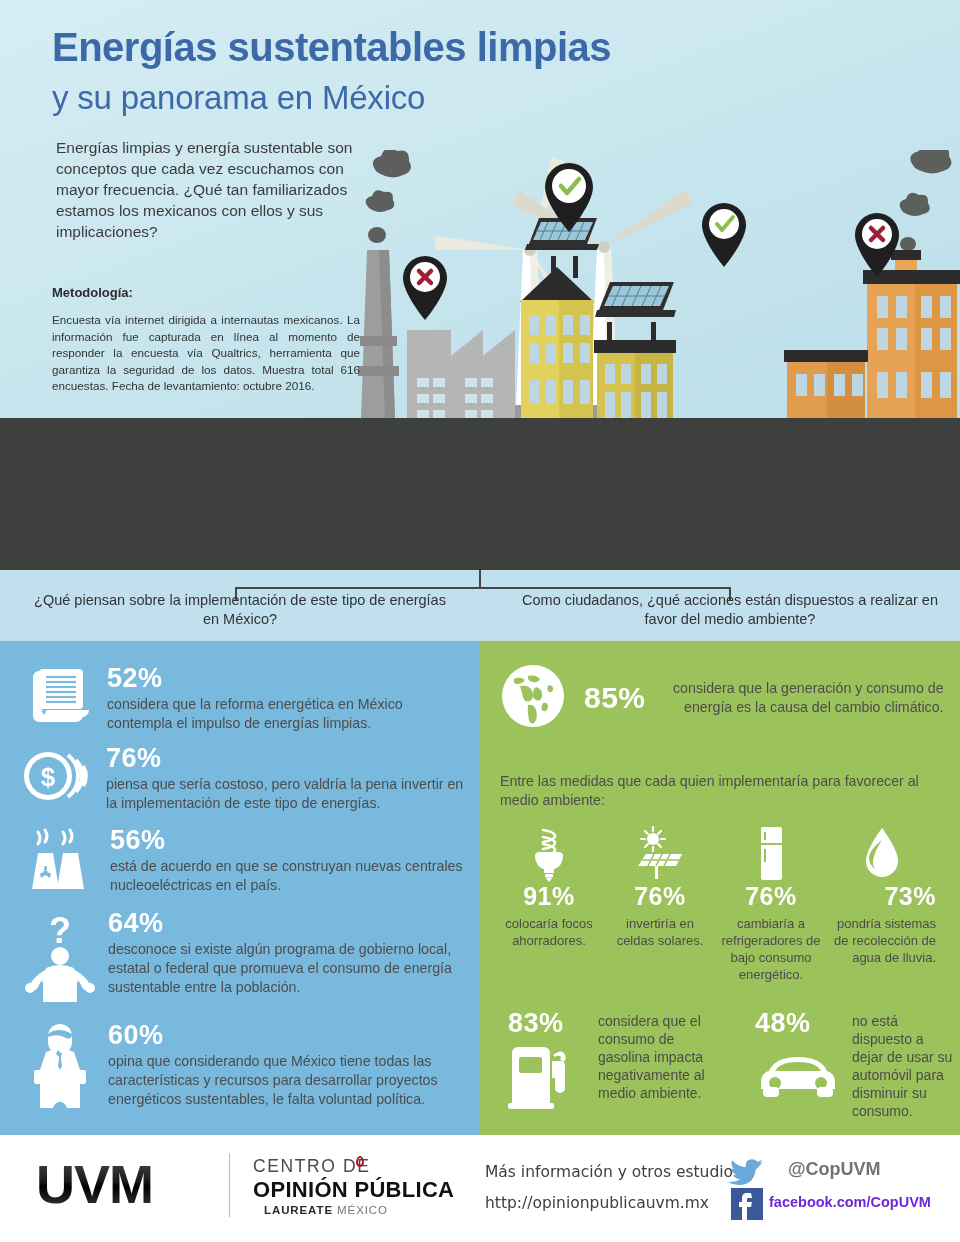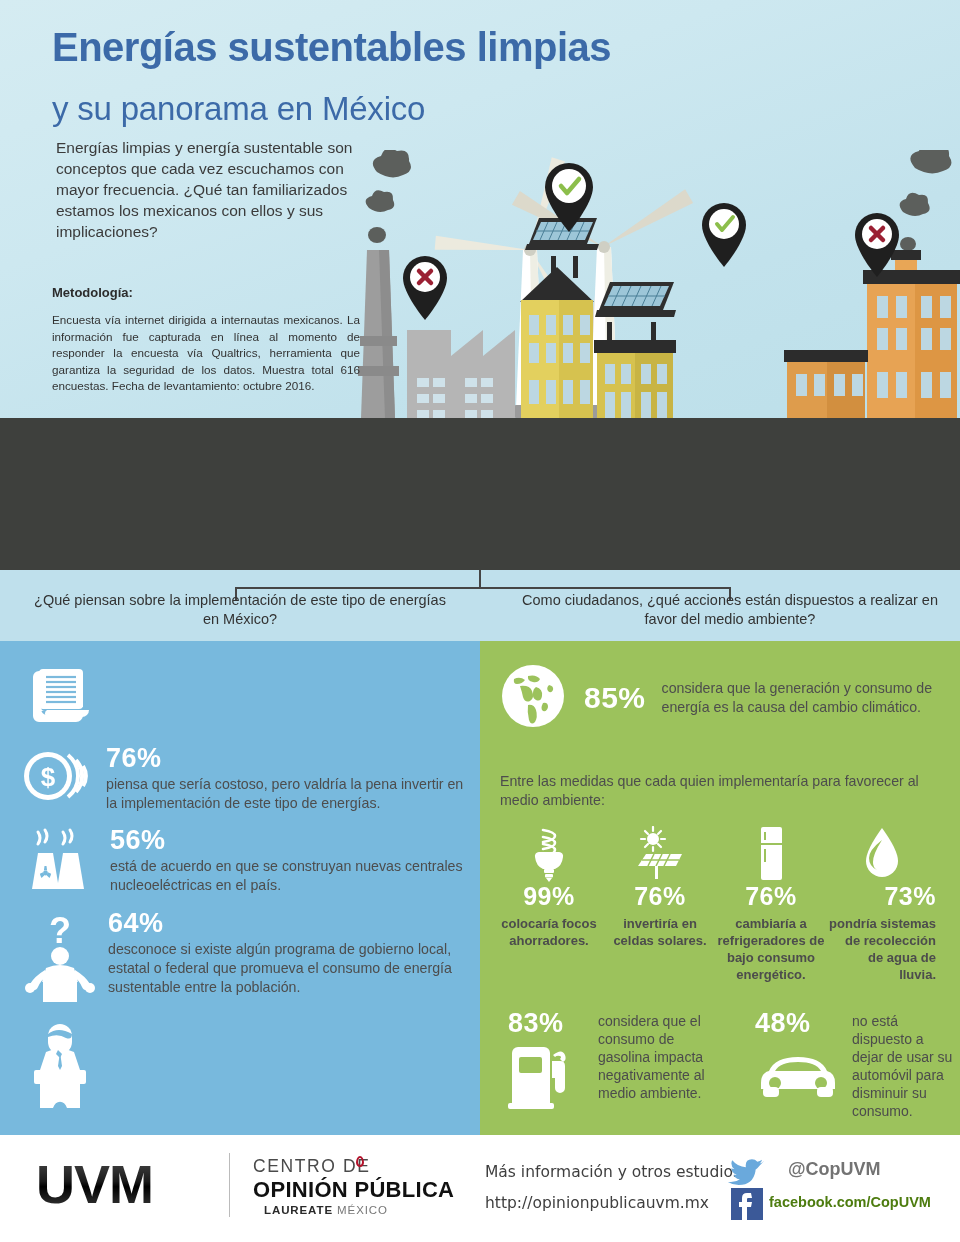--- a/index.html
+++ b/index.html
@@ -17,21 +17,21 @@
     overflow:hidden;
   }
   .title1 {
     position:absolute; left:52px; top:25px;
     font-size:40px; font-weight:bold; color:#3c6aa8;
     letter-spacing:-0.5px; white-space:nowrap;
   }
   .title2 {
     position:absolute; left:52px; top:79px;
     font-size:33px; font-weight:normal; color:#3c6aa8;
-    letter-spacing:-0.2px; white-space:nowrap;margin-top:11px;
+    letter-spacing:-0.2px; white-space:nowrap;
   }
   .intro {
     position:absolute; left:56px; top:137px; width:315px;
     font-size:15.5px; line-height:21px; color:#3b3b3b;
   }
   .methodology-label {
     position:absolute; left:52px; top:285px;
     font-size:13px; font-weight:bold; color:#2c2c2c;
   }
   .methodology-body {
@@ -85,33 +85,33 @@
   .row-body { margin-left:14px; }
   .pct-big {
     font-size:27px; font-weight:bold; color:#ffffff; line-height:1;
     letter-spacing:0.5px;
   }
   .pct-desc { font-size:14.2px; line-height:19px; color:#4d4d4d; margin-top:3px; }
 
   .g-head { position:absolute; left:500px; top:663px; display:flex; align-items:center; }
   .g-head .pct-big { font-size:30px; }
   .g-head-desc {
-    font-size:14.2px; line-height:19px; color:#4d4d4d; margin-left:16px; width:282px;
+    font-size:14.2px; line-height:19px; color:#4d4d4d; margin-left:16px; width:282px;text-align:right;
   }
   .g-intro {
     position:absolute; left:500px; top:772px; width:420px;
     font-size:14.2px; line-height:19px; color:#4d4d4d;
   }
   .measure {
     position:absolute; width:108px; text-align:center;
   }
   .measure .m-pct {
     font-size:25px; font-weight:bold; color:#ffffff; letter-spacing:0.5px;
   }
-  .measure .m-lbl { font-size:13px; line-height:17px; color:#4c4c4c; margin-top:4px;font-weight:bold; }
+  .measure .m-lbl { font-size:13px; line-height:17px; color:#4c4c4c; margin-top:4px; }
   .m-icon { height:58px; display:flex; align-items:flex-end; justify-content:center; }
 
   .bottomcard { position:absolute; }
   .bottomcard .b-pct {
     font-size:27px; font-weight:bold; color:#fff; letter-spacing:0.5px;
   }
   .bottomcard .b-desc { font-size:14px; line-height:18px; color:#4c4c4c; }
 
   
   .footer {
@@ -148,21 +148,21 @@
     font-family:"DejaVu Sans", sans-serif;
   }
   .more-url {
     position:absolute; left:485px; top:1194px; font-size:15.5px; color:#3f3f3f;
     font-family:"DejaVu Sans", sans-serif;
   }
   .tw-handle {
     position:absolute; left:788px; top:1159px; font-size:18px; font-weight:bold; color:#737373;
   }
   .fb-handle {
-    position:absolute; left:769px; top:1194px; font-size:14.5px; font-weight:bold; color:#4d7c0f;
+    position:absolute; left:769px; top:1194px; font-size:14.5px; font-weight:bold; color:#6d28d9;
   }
   .tw-icon { position:absolute; left:727px; top:1157px; }
   .fb-icon {
     position:absolute; left:731px; top:1188px; width:32px; height:32px;
     background:#3b5998;
   }
   .fb-icon svg { position:absolute; left:0; top:0; }
 </style>
 </head>
 <body>
@@ -467,20 +467,24 @@
             <line x1="19" y1="17" x2="49" y2="17"></line>
           <line x1="19" y1="22" x2="49" y2="22"></line>
             <line x1="19" y1="27" x2="49" y2="27"></line>
           <line x1="19" y1="32" x2="49" y2="32"></line>
             <line x1="19" y1="37" x2="49" y2="37"></line>
         </g>
         <path d="M6 12 h8 v32 a6 6 0 0 0 6 6 h36 a0 0 0 0 1 0 0 a7 7 0 0 1 -7 7 h-37 a6 6 0 0 1 -6 -6 Z" fill="#fff"></path>
         <path d="M20 45 h42 a7 7 0 0 1 -7 7 h-35 a4 4 0 0 1 0 -7 Z" fill="#fff"></path>
       </svg>
     </div>
+    <div class="row-body" style="margin-left:18px;">
+      <div class="pct-big">52%</div>
+      <div class="pct-desc">considera que la reforma energética en México contempla el impulso de energías limpias.</div>
+    </div>
   </div>
 
   <div class="row" style="left:22px; top:745px; width:450px;">
     <div class="row-icon">
       <svg width="66" height="62" viewBox="0 0 66 62">
         <circle cx="26" cy="31" r="24" fill="#fff"></circle>
         <circle cx="26" cy="31" r="19" fill="#78b9dd"></circle>
         <text x="26" y="41" font-family="Liberation Sans, sans-serif" font-size="26" font-weight="bold" fill="#fff" text-anchor="middle">$</text>
         <path d="M46 10 a27 27 0 0 1 0 42" fill="none" stroke="#fff" stroke-width="4"></path>
         <path d="M54 15 a24 24 0 0 1 0 32" fill="none" stroke="#fff" stroke-width="4"></path>
@@ -541,20 +545,24 @@
     <div class="row-icon">
       <svg width="72" height="86" viewBox="0 0 72 86">
         <path d="M24 14 a12 12 0 0 1 24 0 v6 a12 12 0 0 1 -24 0 Z" fill="#fff"></path>
         <path d="M24 12 q10 -8 24 0 q0 6 -6 4 q-8 -5 -18 -1 Z" fill="#78b9dd"></path>
         <path d="M22 30 q14 -7 28 0 l6 18 h-40 Z" fill="#fff"></path>
         <path d="M34 30 l2 14 l-2 4 l-2 -4 l2 -14 Z" fill="#78b9dd" transform="translate(2,0)"></path>
         <path d="M34 28 l4 4 l-2 4 l-4 -4 Z" fill="#78b9dd"></path>
         <rect x="10" y="48" width="52" height="14" rx="2" fill="#fff"></rect>
         <path d="M16 62 h40 v24 h-13 a8 12 0 0 0 -14 0 h-13 Z" fill="#fff"></path>
       </svg>
+    </div>
+    <div class="row-body" style="margin-left:12px;">
+      <div class="pct-big">60%</div>
+      <div class="pct-desc">opina que considerando que México tiene todas las características y recursos para desarrollar proyectos energéticos sustentables, le falta voluntad política.</div>
     </div>
   </div>
 
   <div class="colR"></div>
 
   <div class="g-head">
     <div>
       <svg width="66" height="66" viewBox="0 0 66 66">
         <circle cx="33" cy="33" r="31" fill="#fff"></circle>
         <g fill="#9cc25c">
@@ -581,21 +589,21 @@
           <path d="M16 4 q12 2 12 6 q0 4 -12 6"></path>
           <path d="M16 11 q12 2 12 6 q0 4 -12 6"></path>
           <path d="M16 18 q12 2 12 6 q0 4 -12 6"></path>
         </g>
         <path d="M12 26 h20 a4 4 0 0 1 4 5 q-1 9 -8 12 h-12 q-7 -3 -8 -12 a4 4 0 0 1 4 -5 Z" fill="#fff"></path>
         <rect x="17" y="43" width="10" height="4" rx="1" fill="#fff"></rect>
         <rect x="18" y="48" width="8" height="3.5" rx="1" fill="#fff"></rect>
         <path d="M19 52 h6 l-3 4 Z" fill="#fff"></path>
       </svg>
     </div>
-    <div class="m-pct">99%</div>
+    <div class="m-pct">91%</div>
     <div class="m-lbl">colocaría focos ahorradores.</div>
   </div>
 
   <div class="measure" style="left:606px; top:824px;">
     <div class="m-icon">
       <svg width="56" height="56" viewBox="0 0 56 56">
         <circle cx="21" cy="13" r="6" fill="#fff"></circle>
         <g stroke="#fff" stroke-width="2.2" stroke-linecap="round">
           <line x1="21" y1="1" x2="21" y2="5"></line>
             <line x1="21" y1="21" x2="21" y2="25"></line>

